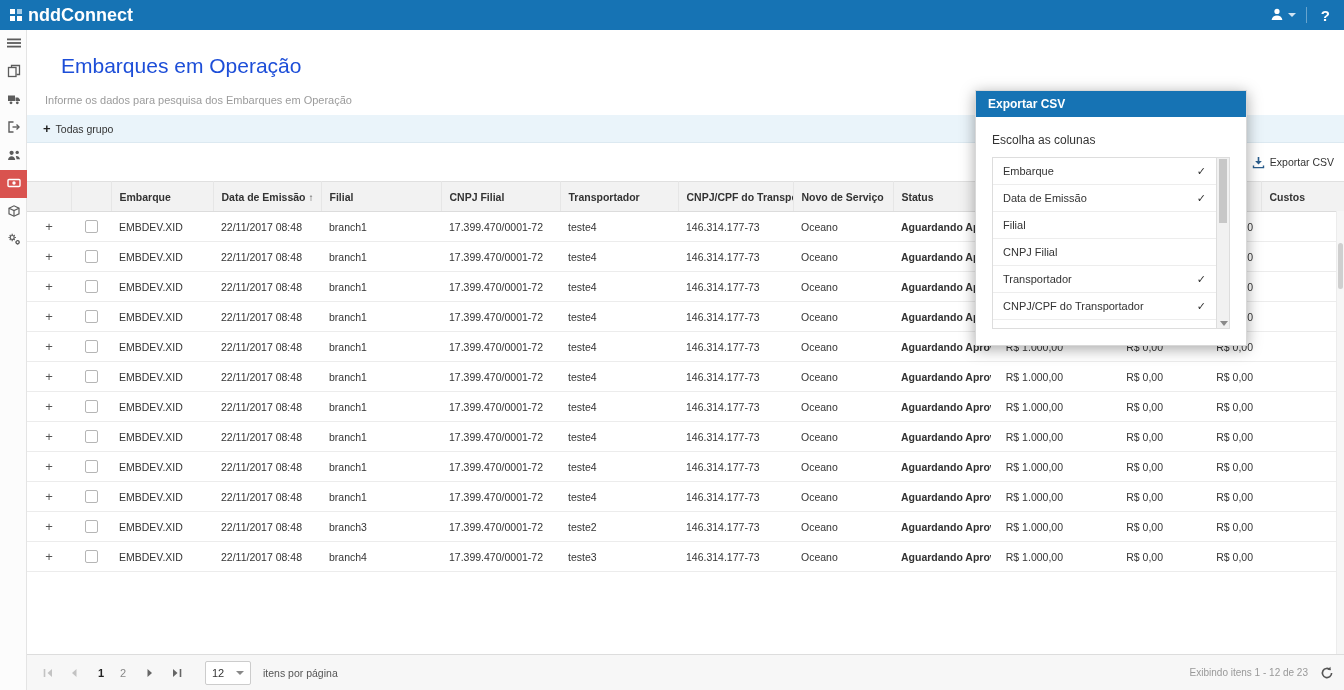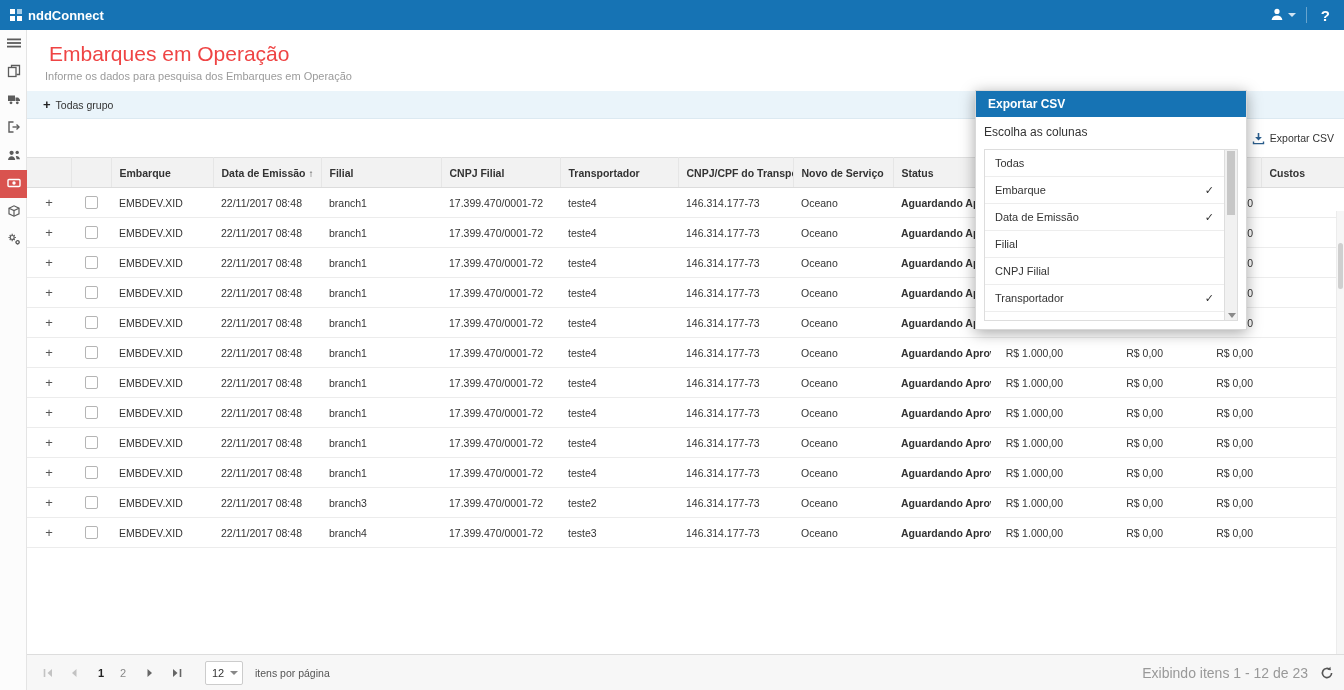--- a/index.html
+++ b/index.html
@@ -9,42 +9,42 @@
     font-family:"Liberation Sans","DejaVu Sans",sans-serif;
     font-size:11px; color:#333; background:#fff;
   }
   :root { --accent:#1673b4; --btn:#1e87c8; --status:#ee9d2b; --activenav:#d9534f; }
 
   
   .topbar {
     height:30px; background:var(--accent); display:flex; align-items:center;
     padding:0 10px; color:#fff; position:relative; z-index:5;
   }
-  .brand { display:flex; align-items:center; gap:6px; font-size:13px; font-weight:bold; }
+  .brand { display:flex; align-items:center; gap:6px; font-size:18px; font-weight:bold; }
   .logo-grid { display:grid; grid-template-columns:5px 5px; grid-template-rows:5px 5px; gap:2px; }
   .logo-grid i { background:#fff; display:block; }
   .logo-grid i.lt { background:#a6cde8; }
   .topbar-right { margin-left:auto; display:flex; align-items:center; gap:10px; }
   .user-btn { display:flex; align-items:center; gap:4px; cursor:pointer; }
   .caret-down { width:0; height:0; border-left:4px solid transparent; border-right:4px solid transparent; border-top:4px solid #cfe3f2; }
   .top-divider { width:1px; height:16px; background:rgba(255,255,255,.35); }
   .help-btn { font-size:15px; font-weight:bold; color:#fff; padding:0 4px; cursor:pointer; }
 
   
   .sidebar {
     position:absolute; left:0; top:30px; bottom:0; width:27px;
     background:#fcfcfc; border-right:1px solid #e4e4e4; z-index:4;
   }
   .side-item { width:27px; height:28px; display:flex; align-items:center; justify-content:center; color:#5c5c5c; cursor:pointer; }
   .side-item.active { background:var(--activenav); color:#fff; }
 
   
   .main { position:absolute; left:27px; top:30px; right:0; bottom:0; background:#fff; }
   .page-head { padding:8px 18px 9px; }
-  .page-head h1 { margin:4px; font-size:21px; font-weight:400; color:#ef4444; }
+  .page-head h1 { margin:16px; font-size:21px; font-weight:400; color:#1d4ed8; }
   .page-sub { margin-top:4px; font-size:11px; color:#9b9b9b; }
 
   .filters-bar {
     height:27px; background:#f5f5f5; border-top:1px solid #e2e2e2; border-bottom:1px solid #e2e2e2;
     display:flex; align-items:center; padding:0 12px; color:#444;
   }
   .filters-title { font-size:11.5px; }
   .clear-filter { margin-left:auto; display:flex; align-items:center; gap:4px; color:#666; cursor:pointer; font-size:10.5px; }
   .clear-filter .glyph { font-size:12px; color:#777; }
 
@@ -86,36 +86,36 @@
   .pager {
     position:absolute; left:0; right:0; bottom:0; height:36px; background:#f7f7f7;
     border-top:1px solid #ddd; display:flex; align-items:center; padding:0 10px; gap:4px;
   }
   .pg-btn { width:22px; height:22px; display:flex; align-items:center; justify-content:center; color:#666; cursor:pointer; }
   .pg-btn.disabled { color:#c3c3c3; }
   .page-numbers { display:flex; align-items:center; gap:2px; margin:0 2px; }
   .page-num { min-width:20px; height:22px; display:flex; align-items:center; justify-content:center; color:#888; cursor:pointer; font-size:11px; padding:0 4px; }
   .page-num.active { color:#222; font-weight:bold; }
   .size-select {
-    margin-left:14px; width:38px; height:24px; background:#fff; border:1px solid #ccc; border-radius:2px;
+    margin-left:14px; width:46px; height:24px; background:#fff; border:1px solid #ccc; border-radius:2px;
     display:flex; align-items:center; padding:0 6px; gap:6px; cursor:pointer; justify-content:space-between;
   }
   .size-select .caret { width:0; height:0; border-left:4px solid transparent; border-right:4px solid transparent; border-top:4px solid #888; }
   .size-label { margin-left:8px; color:#555; font-size:10.5px; }
   .pager-right { margin-left:auto; display:flex; align-items:center; gap:12px; }
-  .pager-summary { color:#999; font-size:14px; }
+  .pager-summary { color:#999; font-size:10px; }
   .refresh-btn { color:#555; cursor:pointer; display:flex; align-items:center; }
 
   
   .modal {
     position:absolute; left:975px; top:90px; width:272px; background:#fff; z-index:20;
     box-shadow:0 3px 14px rgba(0,0,0,.35); border:1px solid #d8d8d8;
   }
   .modal-head { background:var(--accent); color:#fff; font-size:12px; font-weight:bold; padding:6px 12px; }
-  .modal-body { padding:8px; }
+  .modal-body { padding:16px; }
   .modal-sub { font-size:12px; color:#333; margin-bottom:10px; }
   .list-wrap { display:flex; height:172px; }
   .m-list { flex:1; border:1px solid #ddd; overflow:hidden; background:#fff; }
   .m-item { display:flex; align-items:center; justify-content:space-between; padding:6px 10px; border-bottom:1px solid #ededed; font-size:11px; color:#333; height:27px; cursor:pointer; }
   .m-item .ck { color:#333; font-weight:bold; font-size:11px; }
   .m-scroll { width:13px; background:#f1f1f1; border:1px solid #ddd; border-left:none; position:relative; }
   .m-thumb { position:absolute; top:1px; left:2px; width:8px; height:64px; background:#c7c7c7; }
   .m-sb-down { position:absolute; bottom:2px; left:2.5px; width:0; height:0; border-left:4px solid transparent; border-right:4px solid transparent; border-top:5px solid #8a8a8a; }
   .modal-foot { margin-top:12px; text-align:right; }
   .btn-export {
@@ -515,23 +515,20 @@
   </div>
 </div>
 
 <div class="modal">
   <div class="modal-head">Exportar CSV</div>
   <div class="modal-body">
     <div class="modal-sub">Escolha as colunas</div>
     <div class="list-wrap">
       <div class="m-list">
           <div class="m-item">
-            <span>Todas</span>
-          </div>
-          <div class="m-item">
             <span>Embarque</span>
             <span class="ck">✓</span>
           </div>
           <div class="m-item">
             <span>Data de Emissão</span>
             <span class="ck">✓</span>
           </div>
           <div class="m-item">
             <span>Filial</span>
           </div>

